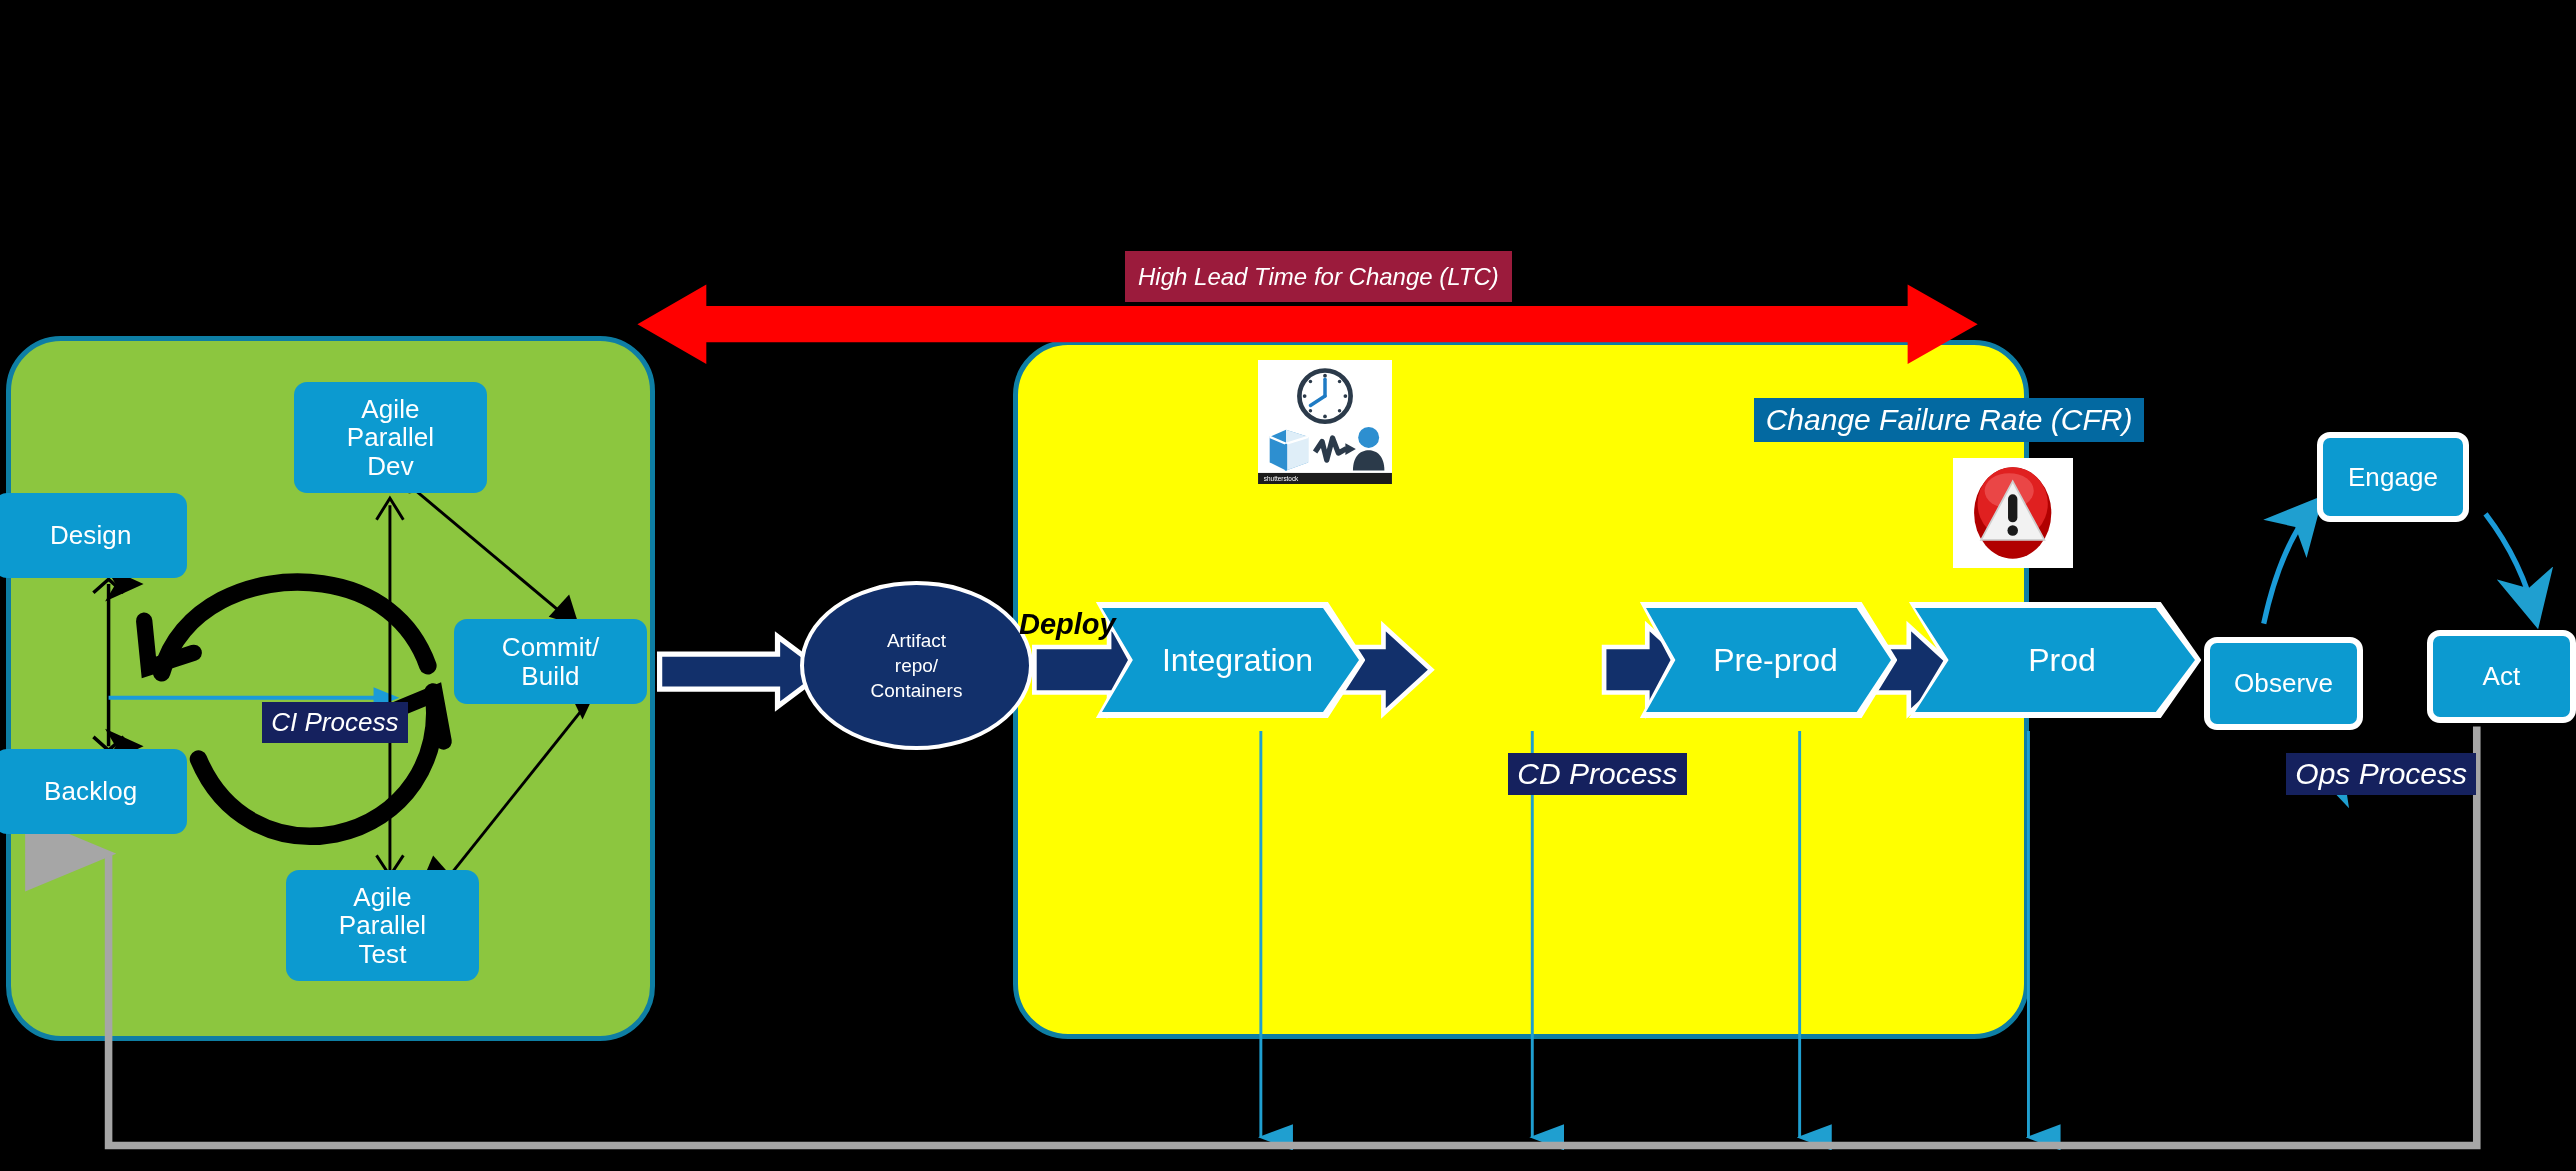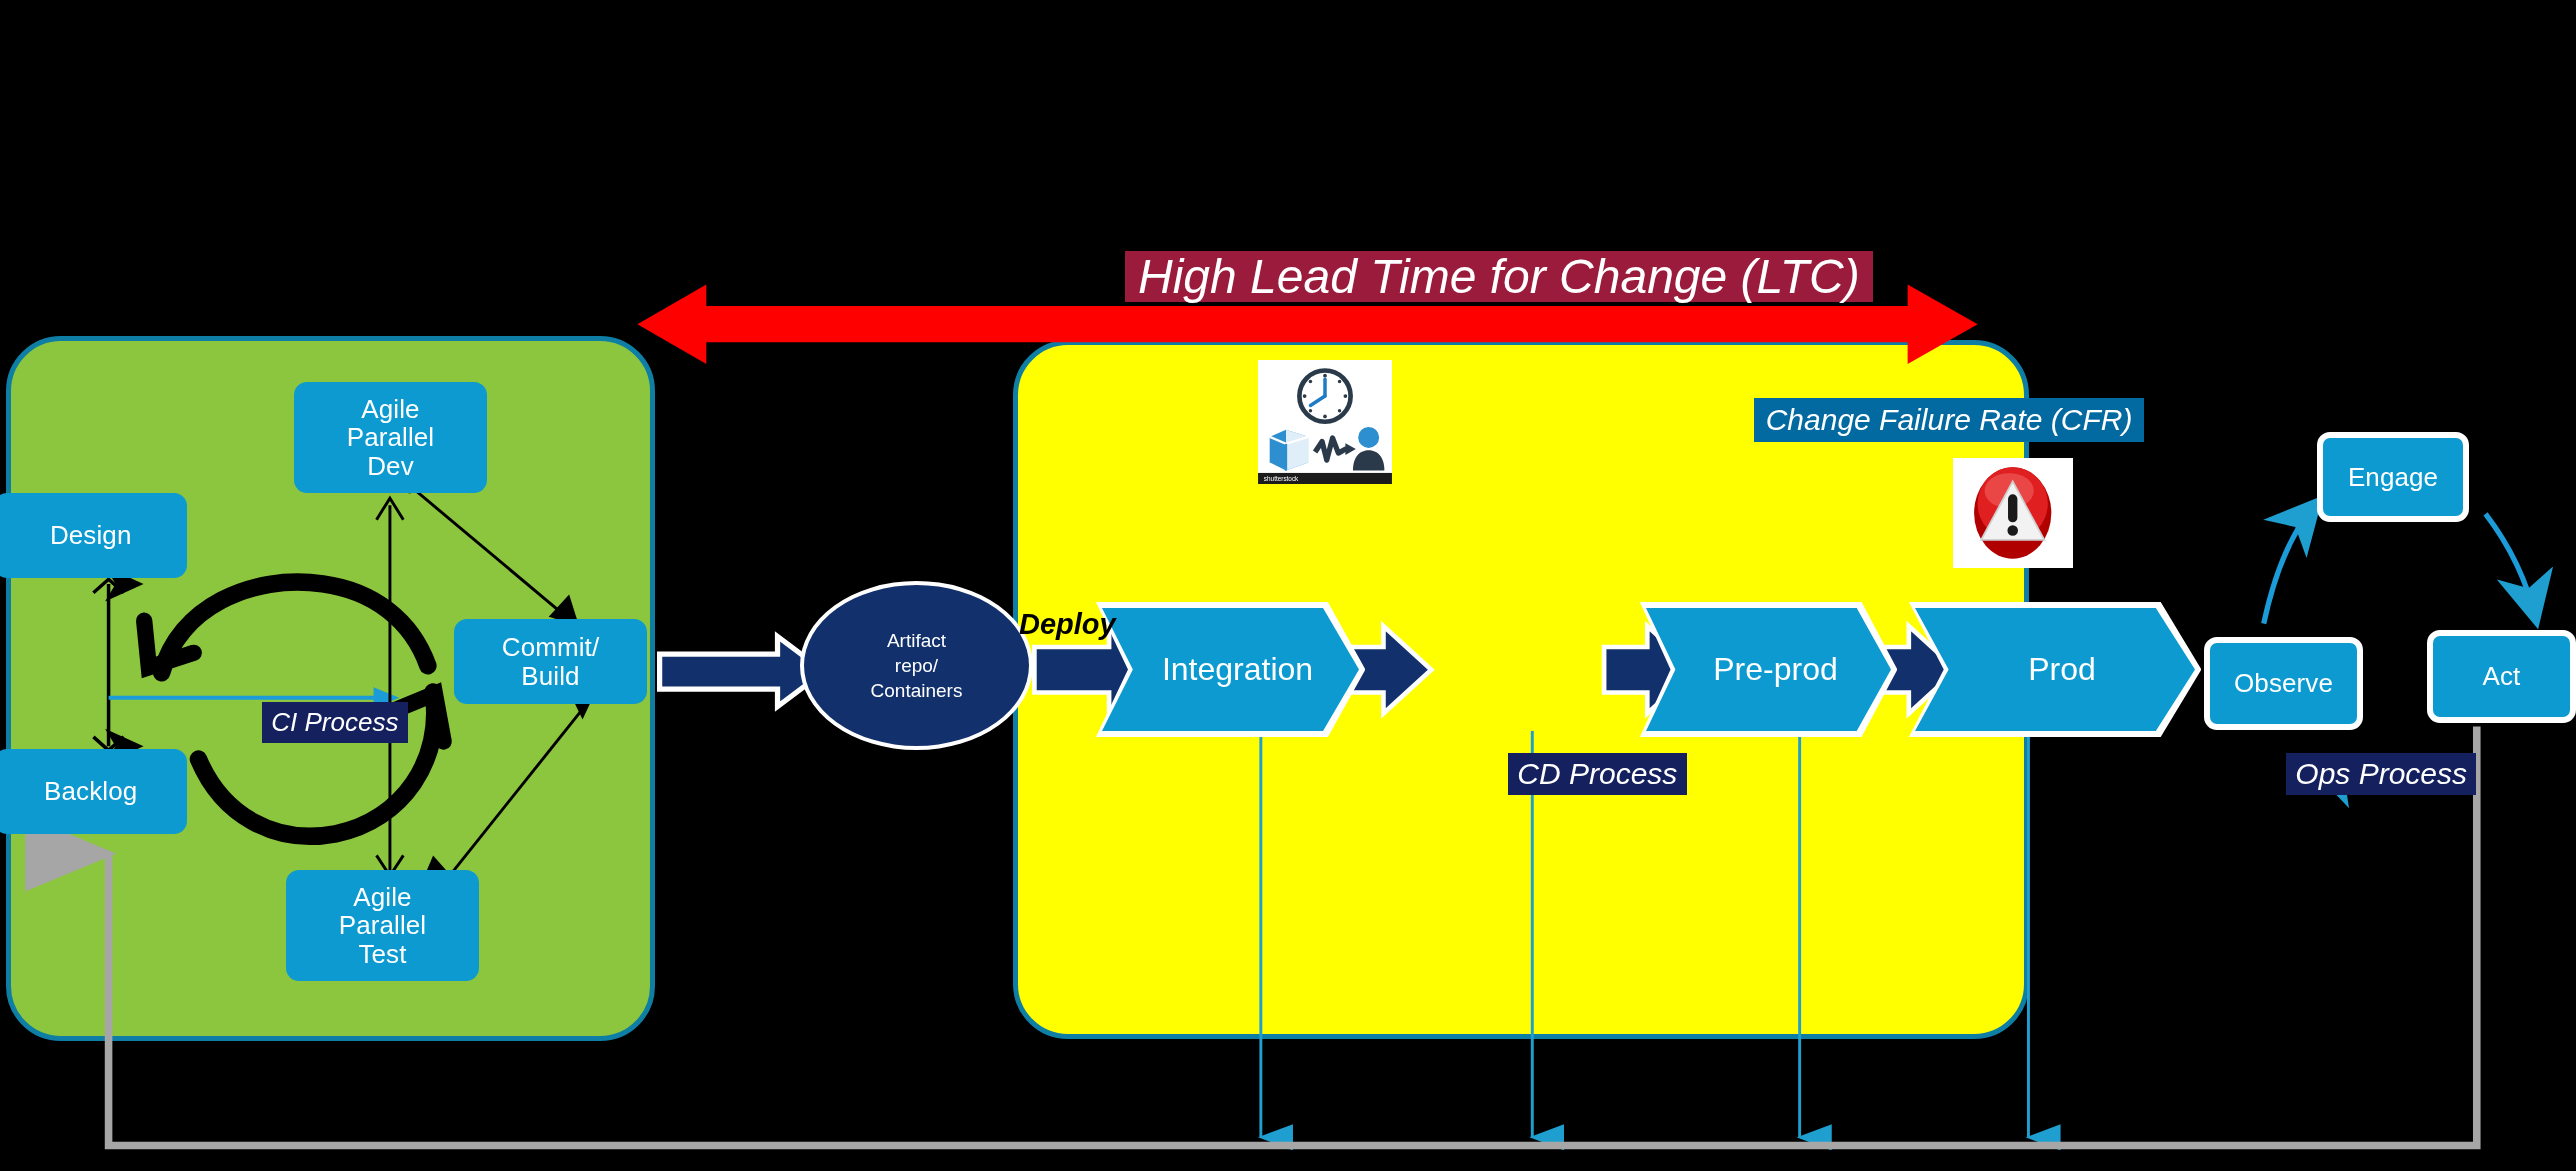--- a/index.html
+++ b/index.html
@@ -40,21 +40,21 @@
   #node-engage   { left:2317px; top:432px;  width:152px; height:90px; }
   #node-act      { left:2427px; top:630px; width:149px; height:93px; }
 
   
   #artifact {
     position:absolute; left:800px; top:581px; width:233px; height:169px;
     background:#12306B; border:4.1px solid #fff; border-radius:50%;
     color:#fff; font-size:19px; line-height:1.32;
     display:flex; align-items:center; justify-content:center; text-align:center;
   }
-  .chev-wrap { position:absolute; top:608px; height:123px; }
+  .chev-wrap { position:absolute; top:608px; height:104px; }
   .chev-out {
     position:absolute; inset:-6.4px; background:#FFFFFF;
     clip-path: polygon(0 0, 86% 0, 100% 50%, 86% 100%, 0 100%, 12% 50%);
   }
   .chev-in {
     position:absolute; inset:0; background:#0C9AD0;
     clip-path: polygon(0 0, 86% 0, 100% 50%, 86% 100%, 0 100%, 12% 50%);
     color:#fff; font-size:32px; display:flex; align-items:center; justify-content:center;
     padding-left:14px;
   }
@@ -63,21 +63,21 @@
   #chev-preprod     { left:1646px; width:245px; }
   #chev-prod        { left:1915px; width:280px; }
 
   
   .banner {
     position:absolute; font-style:italic; color:#fff; white-space:nowrap;
     display:flex; align-items:center;
   }
   #ltc-banner {
     left:1125px; top:251px; height:51px; padding:0 13px;
-    background:#9B1B3C; font-size:48px;
+    background:#9B1B3C; font-size:24px;
   }
   #cfr-banner {
     left:1754px; top:398px; height:44px; padding:0 11.7px;
     background:#0369a1; font-size:30px;
   }
   #ci-label {
     left:262px; top:702px; height:41px; padding:0 9.3px;
     background:#15215E; font-size:26px;
   }
   #cd-label {

